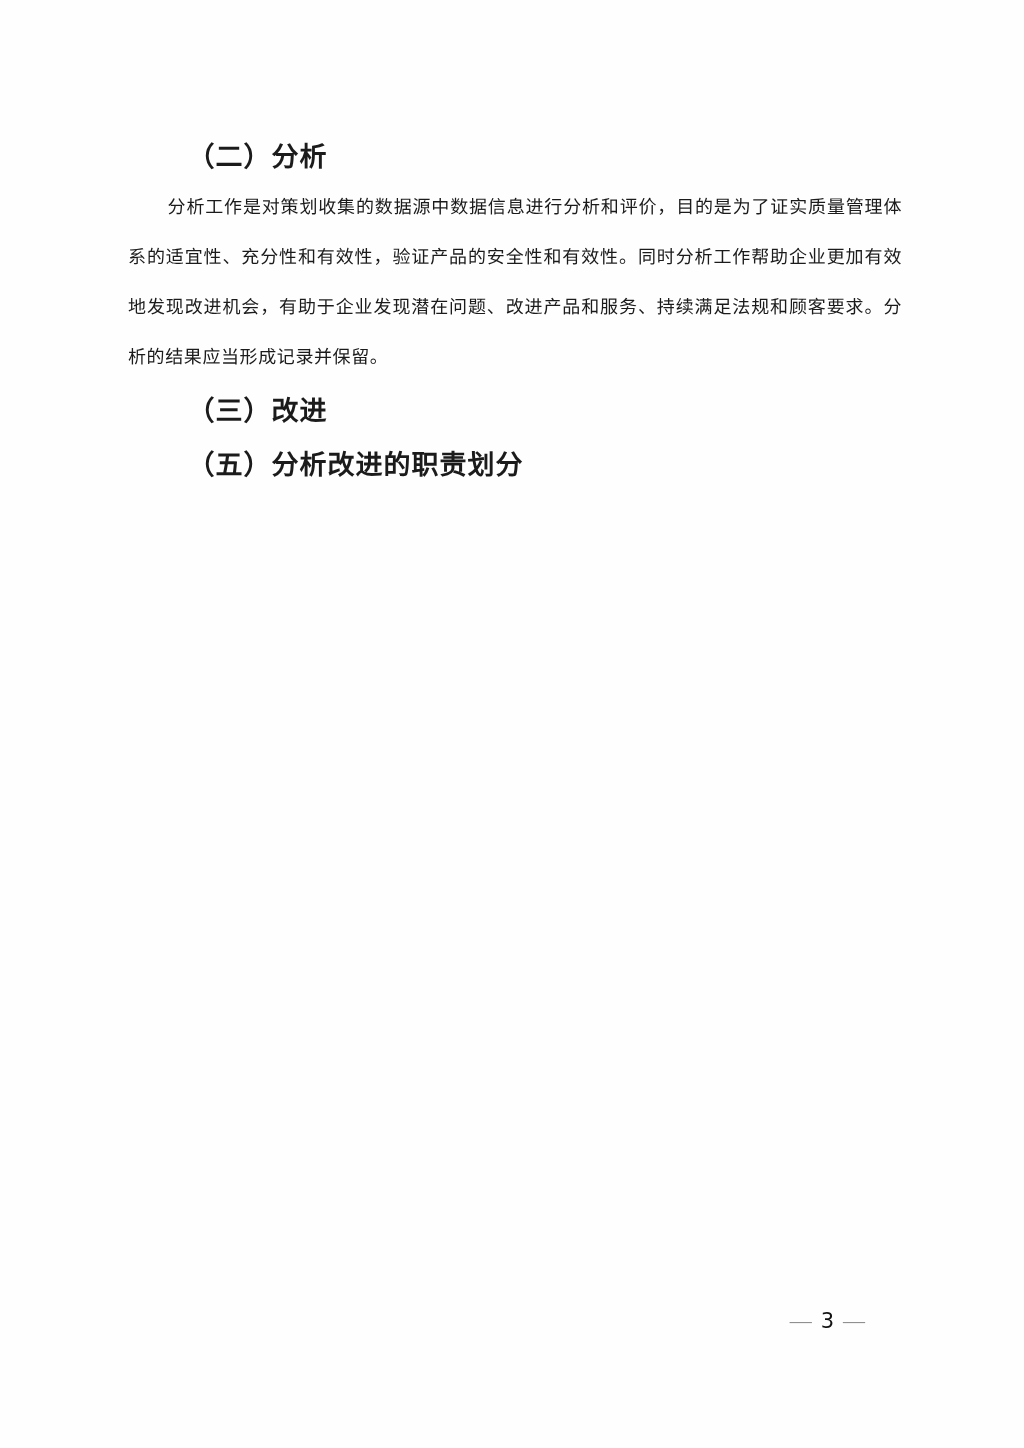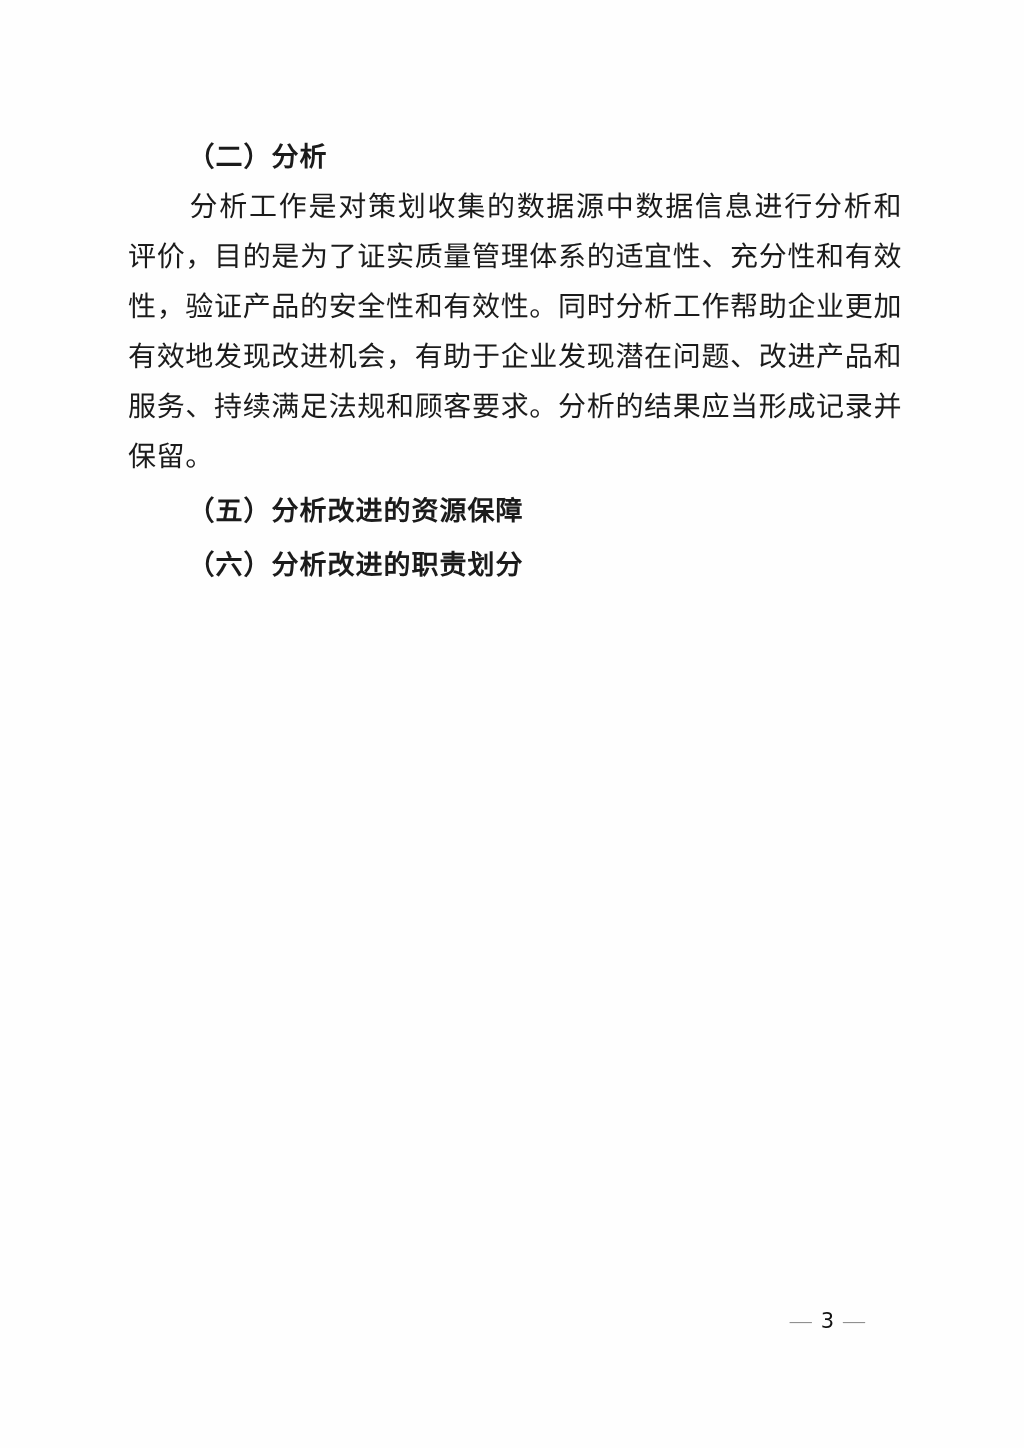--- a/index.html
+++ b/index.html
@@ -23,21 +23,21 @@
   .section-heading {
     font-size: 27px;
     font-weight: 700;
     line-height: 50px;
     text-indent: 2.2em;
     letter-spacing: 1px;
     margin-top: 4px;
     white-space: nowrap;
   }
   .section-paragraph {
-    font-size: 28px;
+    font-size: 18px;
     font-weight: 400;
     line-height: 50px;
     text-indent: 2.2em;
     text-align: justify;
     letter-spacing: 0.6px;
   }
   .page-footer {
     position: absolute;
     top: 1306px;
     right: 150px;
@@ -59,24 +59,24 @@
 </style>
 </head>
 <body>
 
 <div class="page">
   <div class="content">
 
     <div class="section-heading">（二）分析</div>
     <p class="section-paragraph">分析工作是对策划收集的数据源中数据信息进行分析和评价，目的是为了证实质量管理体系的适宜性、充分性和有效性，验证产品的安全性和有效性。同时分析工作帮助企业更加有效地发现改进机会，有助于企业发现潜在问题、改进产品和服务、持续满足法规和顾客要求。分析的结果应当形成记录并保留。</p>
 
+    <div class="section-heading">（三）改进</div>
 
 
-    <div class="section-heading">（五）分析改进的资源保障</div>
+    <div class="section-heading">（五）分析改进的职责划分</div>
 
-    <div class="section-heading">（六）分析改进的职责划分</div>
 
   </div>
 
   <div class="page-footer">
     <span class="dash">—</span><span class="num">3</span><span class="dash">—</span>
   </div>
 </div>
 
 </body></html>

